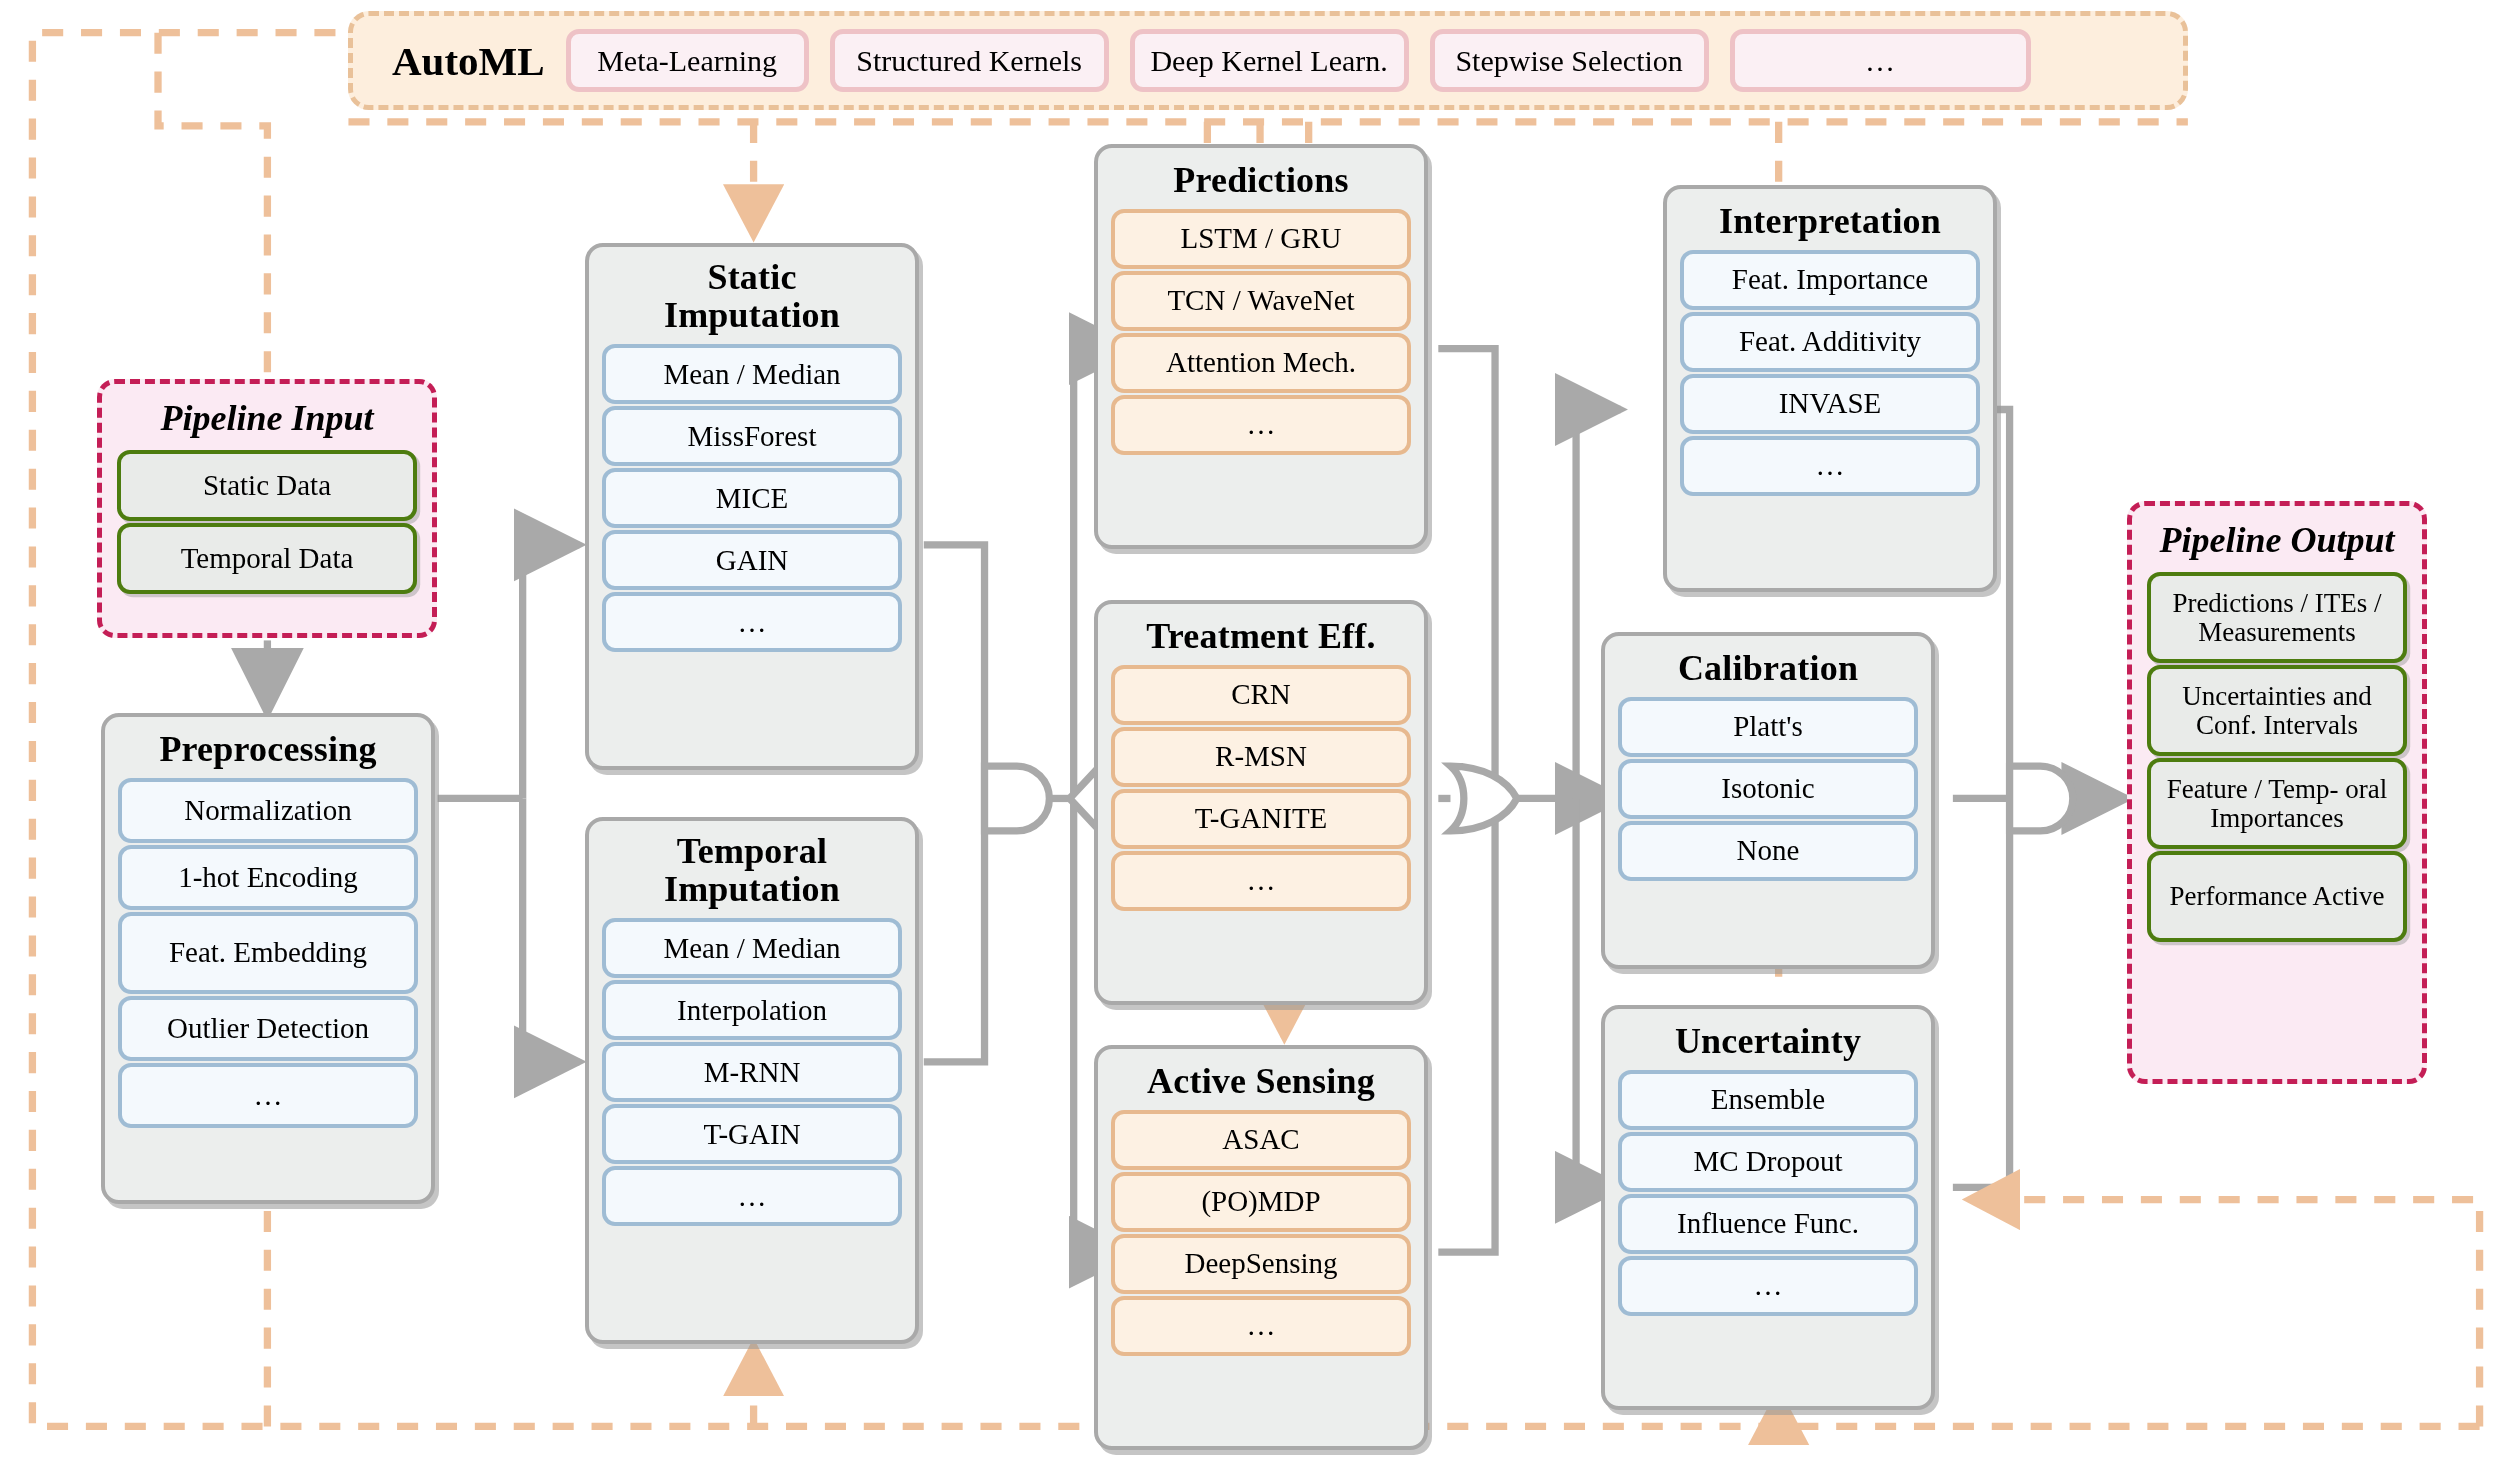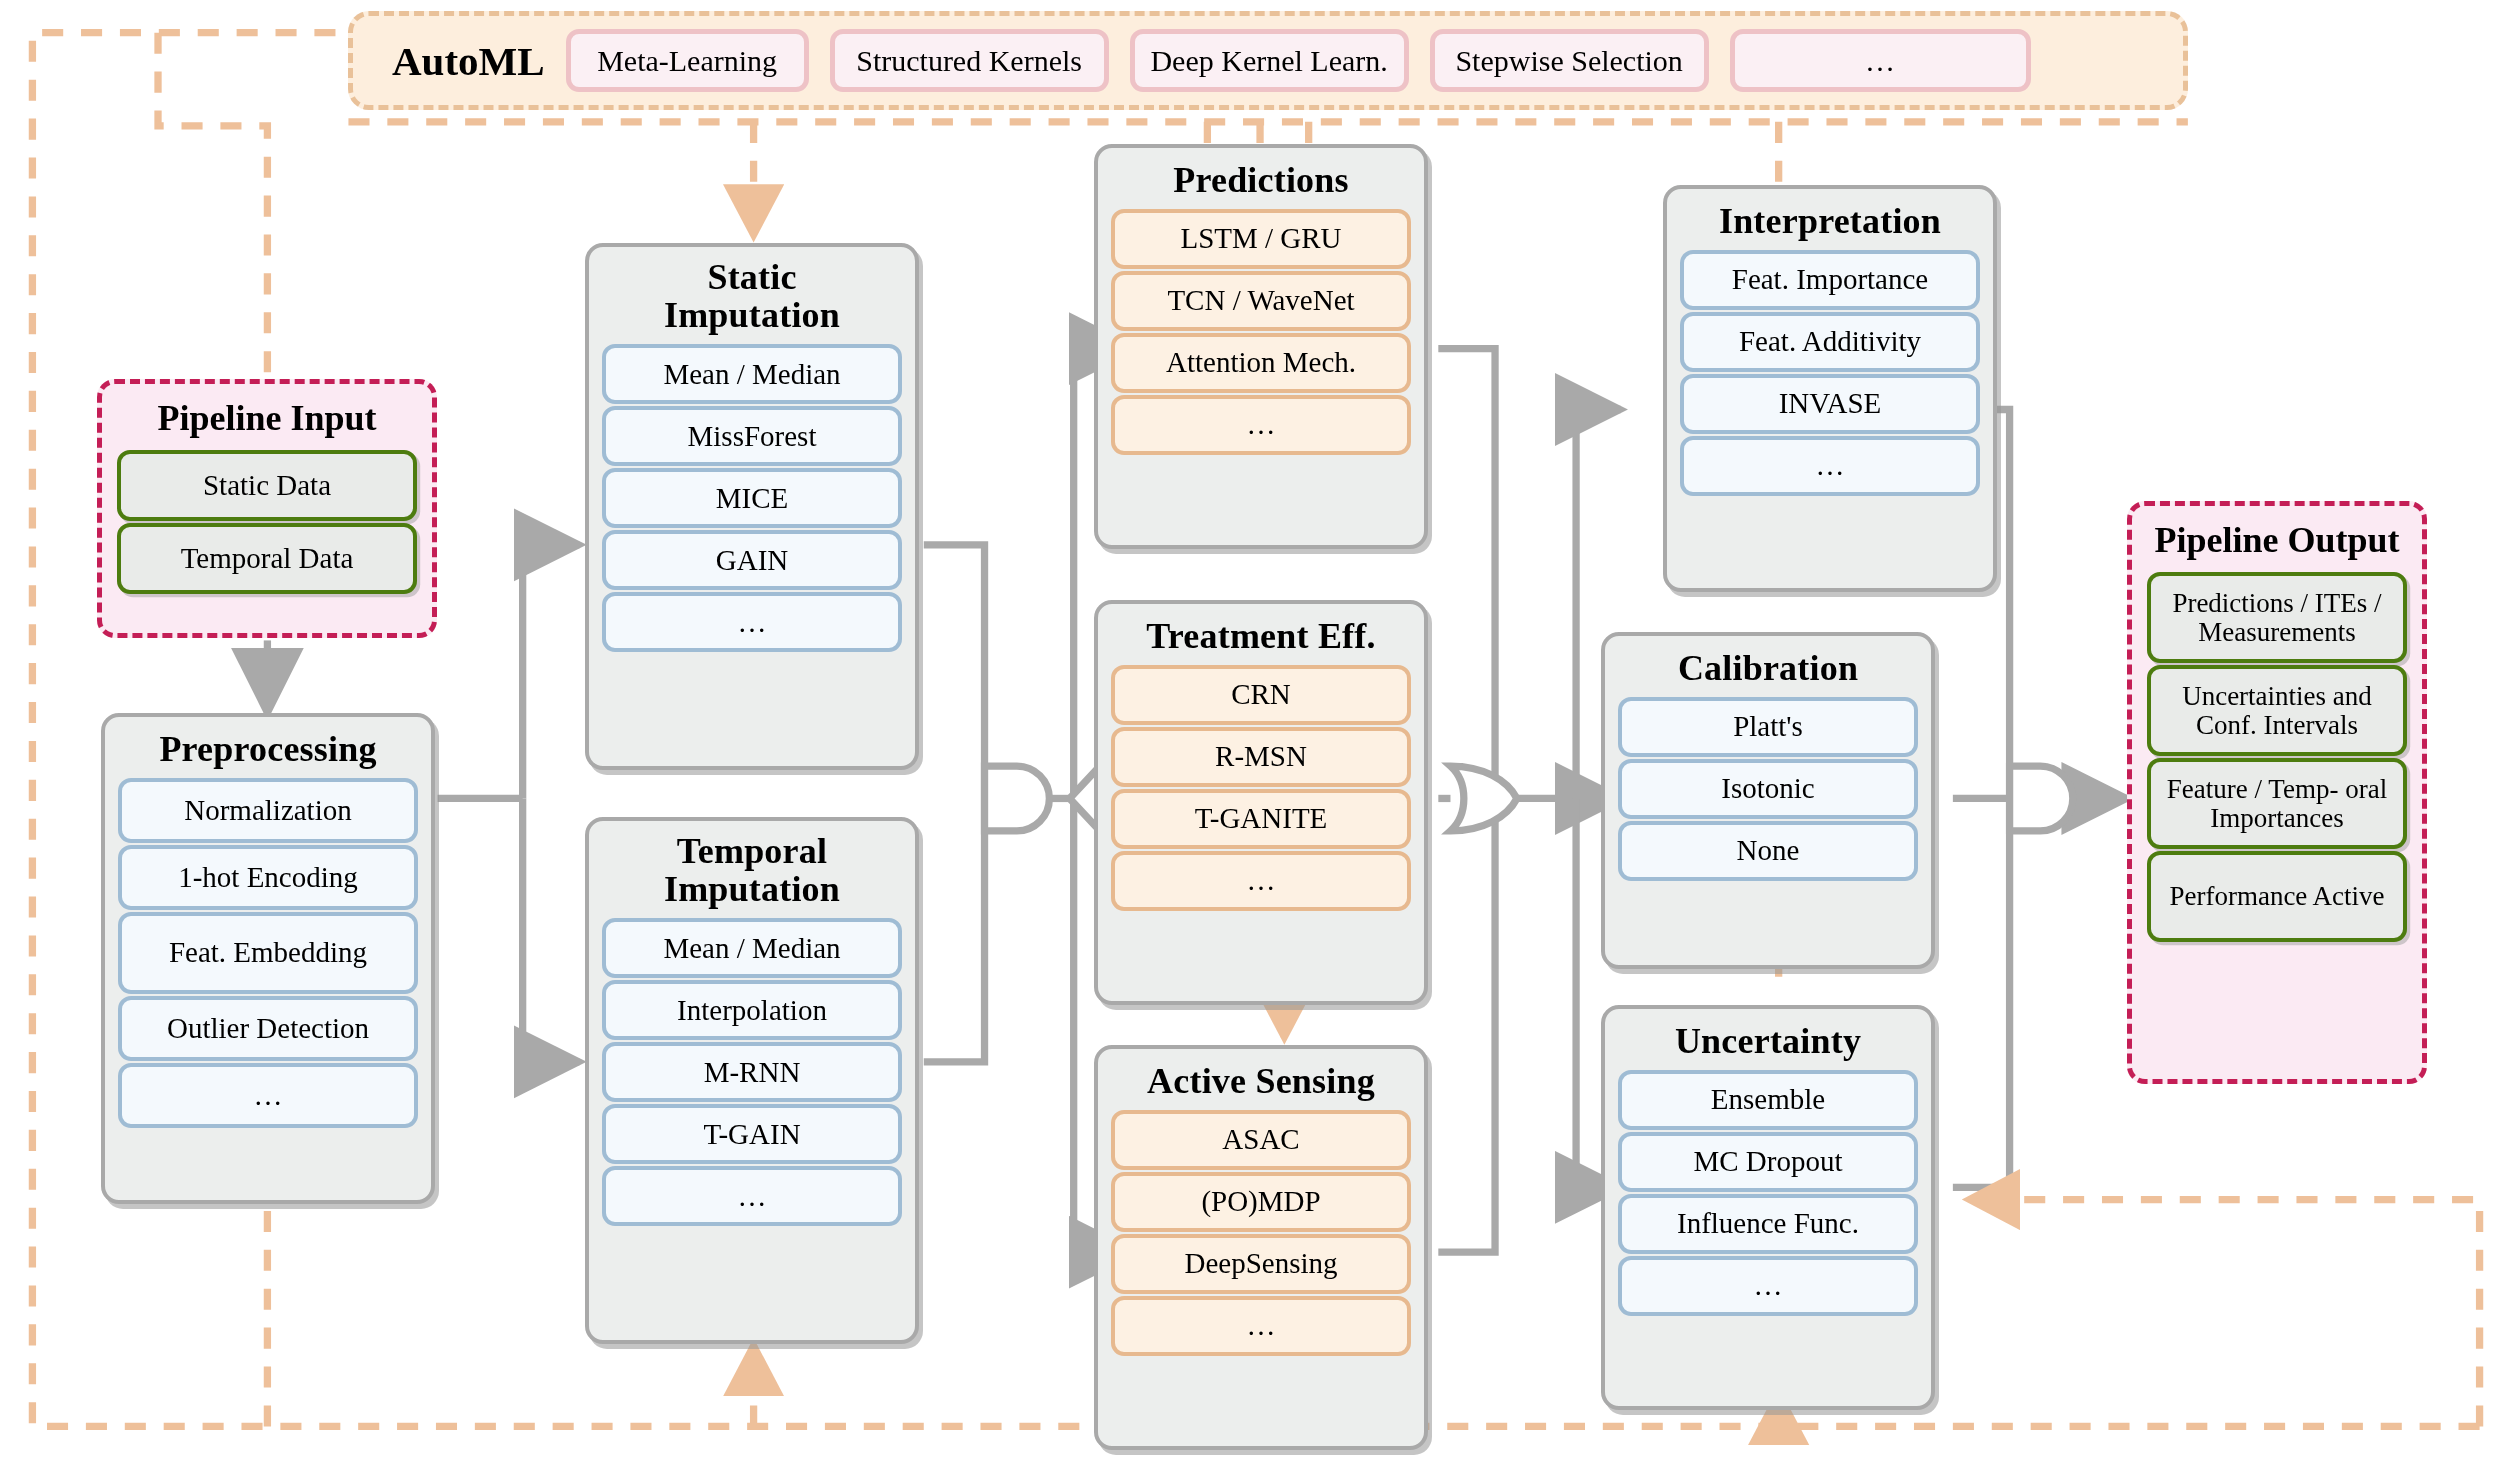--- a/index.html
+++ b/index.html
@@ -25,21 +25,21 @@
   .blue{border:4px solid #9fbcd4;background:#f4f9fd;}
   
   .orange{border:4px solid #e7b98f;background:#fdf1e3;}
   
   .grey{border:4px solid #4d7c0f;background:#e9ebe9;
         box-shadow:3.2px 3.2px 0 rgba(160,160,160,.5);}
 
   
   .io{position:absolute;border:5.7px dashed #c41e56;border-radius:18px;
       background:#fbeaf3;box-sizing:border-box;padding:8px 14.6px 14.6px 14.6px;}
-  .io .title{font-weight:bold;text-align:center;font-size:36px;margin:4.9px 0 11.3px 0;}
+  .io .title{font-weight:bold;text-align:center;font-size:36px;margin:4.9px 0 11.3px 0;font-style:italic;}
 
   
   #automl{position:absolute;border:5.7px dashed #e9c199;border-radius:21px;
           background:#fdeedd;box-sizing:border-box;
           display:flex;align-items:center;gap:21px;padding:0 21px;}
   #automl .am-title{font-weight:bold;font-size:41px;white-space:nowrap;}
   .am-chip{border:5.7px solid #eec2c6;border-radius:13px;background:#fbf0f4;
            font-size:30px;height:63px;display:flex;align-items:center;
            justify-content:center;box-sizing:border-box;padding:0 14.6px;white-space:nowrap;}
 </style>

